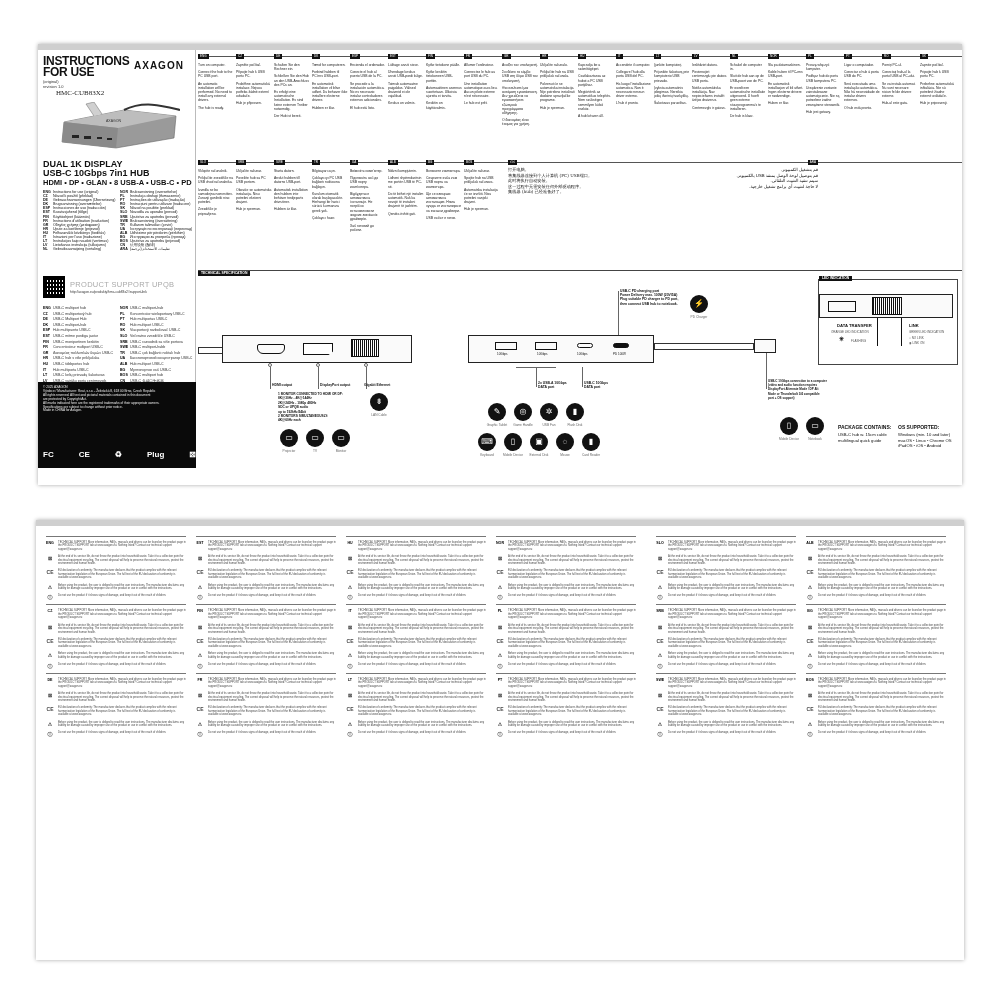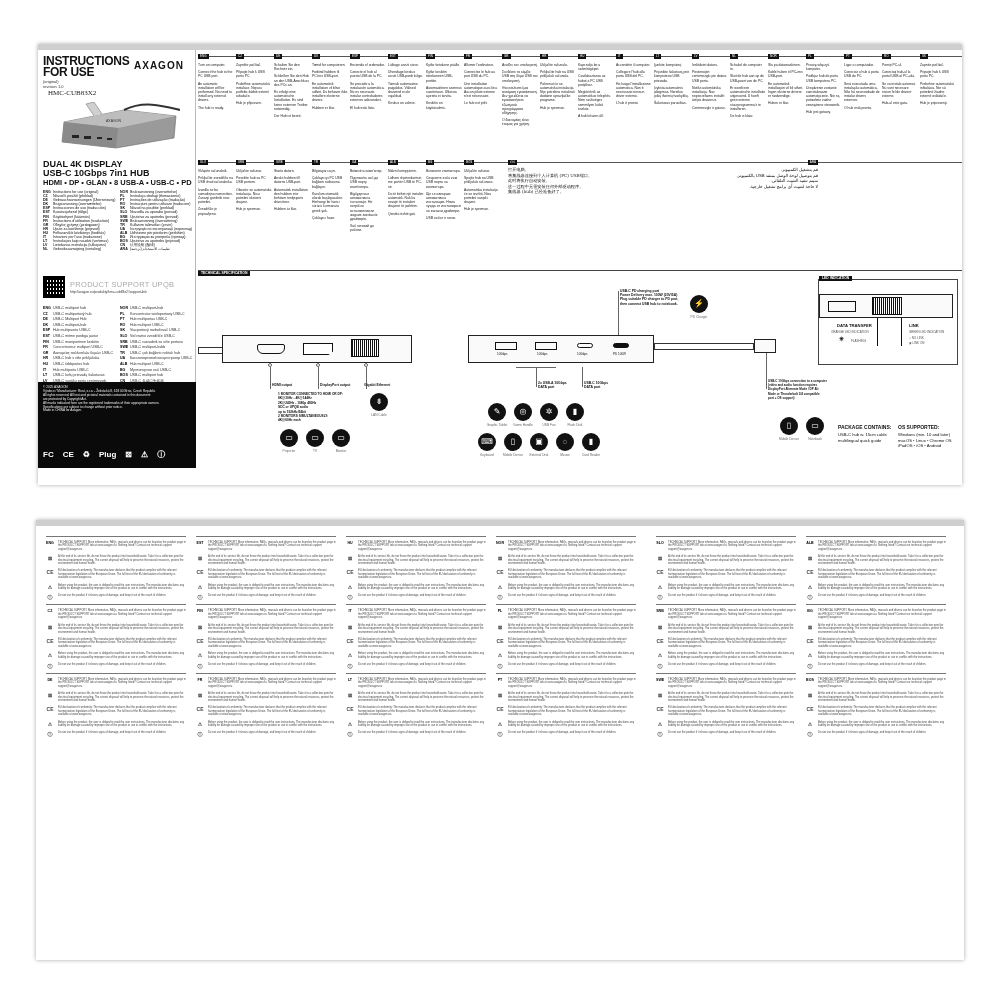--- a/index.html
+++ b/index.html
@@ -7,42 +7,42 @@
   body { font-family: "Liberation Sans", sans-serif; color: #111; position: relative; }
 
   .sheet { position: absolute; background: #fff; box-shadow: 0 0 4px rgba(0,0,0,0.35); }
   #sheet-top { left: 38px; top: 44px; width: 924px; height: 441px; border-top: 6px solid #cfcfcf; }
   #sheet-bottom { left: 36px; top: 520px; width: 928px; height: 440px; border-top: 6px solid #cfcfcf; }
 
   
   .cover { position: absolute; left: 0; top: 0; width: 158px; height: 418px; border-right: 1px solid #bbb; }
   .cover-title { position: absolute; left: 5px; top: 6px; font-weight: bold; font-size: 12px; line-height: 11px; letter-spacing: -0.3px; }
   .cover-sub { position: absolute; left: 5px; top: 29px; font-size: 4px; line-height: 5px; color: #333; }
-  .cover-model { position: absolute; left: 10px; top: 39px; font-size: 7px; color: #222; font-family: "Liberation Serif", serif; }
+  .cover-model { position: absolute; left: 18px; top: 39px; font-size: 7px; color: #222; font-family: "Liberation Serif", serif; }
   .brand { position: absolute; left: 96px; top: 10px; font-size: 10px; letter-spacing: 1px; font-weight: bold; }
   .hub-pic { position: absolute; left: 16px; top: 52px; width: 126px; height: 48px; }
   .product-heading { position: absolute; left: 5px; top: 110px; font-weight: bold; line-height: 9px; }
   .product-heading .l1 { font-size: 9px; display: block; }
   .product-heading .l2 { font-size: 9px; display: block; }
   .product-heading .l3 { font-size: 7.5px; display: block; }
   .lang-cols { position: absolute; left: 5px; top: 140px; width: 150px; display: flex; gap: 4px; }
   .lang-col { flex: 1; font-size: 3.6px; line-height: 4.1px; }
   .lang-col b { display: inline-block; width: 10px; }
   .support-wrap { position: absolute; left: 5px; top: 226px; width: 150px; }
   .qr { position: absolute; left: 0; top: 0; width: 22px; height: 22px; background:
         repeating-linear-gradient(90deg,#000 0 2px,#fff 2px 3px),
         repeating-linear-gradient(0deg,#000 0 2px,#fff 2px 4px); background-blend-mode: multiply; border: 2px solid #000; }
   .support-title { position: absolute; left: 27px; top: 4px; font-size: 7.5px; color: #aaa; letter-spacing: 0.3px; }
   .support-url { position: absolute; left: 27px; top: 14px; font-size: 3.3px; color: #333; }
   .short-cols { position: absolute; left: 5px; top: 256px; width: 150px; display: flex; gap: 4px; }
   .short-col { flex: 1; font-size: 3.6px; line-height: 5.6px; color: #333; }
   .short-col b { display: inline-block; width: 10px; color: #000; }
   .legal-box { position: absolute; left: 0; top: 332px; width: 158px; height: 86px; background: #0a0a0a; color: #eee; padding: 4px 5px; }
   .legal-text { font-size: 3.2px; line-height: 3.9px; }
-  .cert-row { position: absolute; left: 5px; bottom: 8px; display: flex; gap: 9px; align-items: center; justify-content: flex-end; }
+  .cert-row { position: absolute; left: 5px; bottom: 8px; display: flex; gap: 25px; align-items: center; justify-content: flex-end; }
   .cert { color: #fff; font-size: 8px; font-weight: bold; }
 
   
   .steps { position: absolute; left: 160px; top: 0; width: 764px; }
   .step-row { position: absolute; left: 0; width: 764px; border-top: 1px solid #555; }
   .step-row.r1 { top: 6px; height: 100px; }
   .step-row.r2 { top: 112px; height: 100px; }
   .step { position: absolute; top: -3px; width: 36px; font-size: 3.4px; line-height: 4.2px; color: #222; }
   .step .tag { display: inline-block; background: #111; color: #fff; font-size: 3px; padding: 0 2px; height: 5px; line-height: 5px; margin-bottom: 4px; }
   .step p { margin-bottom: 3px; }
@@ -97,21 +97,21 @@
       <rect x="18" y="33" width="7" height="3" fill="#222"></rect>
       <rect x="30" y="34" width="7" height="3" fill="#222"></rect>
       <rect x="43" y="35" width="5" height="2" fill="#222"></rect>
       <rect x="53" y="36" width="5" height="2" fill="#222"></rect>
       <path d="M40 14 L32 2 L40 0 L48 12" fill="#d0d0d0" stroke="#666" stroke-width="0.5"></path>
       <path d="M70 8 C90 -2 110 4 126 8" fill="none" stroke="#333" stroke-width="2"></path>
       <text x="52" y="20" font-size="3.5" fill="#333" font-family="Liberation Sans, sans-serif">AXAGON</text>
     </svg>
 
     <div class="product-heading">
-      <span class="l1">DUAL 4K DISPLAY</span>
+      <span class="l1">DUAL 1K DISPLAY</span>
       <span class="l2">USB-C 10Gbps 7in1 HUB</span>
       <span class="l3">HDMI • DP • GLAN • 8 USB-A • USB-C • PD</span>
     </div>
 
     <div class="lang-cols">
       <div class="lang-col" id="lang-left">
           <div><b>ENG</b><span>Instructions for use (original)</span></div>
           <div><b>CZ</b><span>Návod k použití (překlad)</span></div>
           <div><b>DE</b><span>Gebrauchsanweisungen (Übersetzung)</span></div>
           <div><b>DK</b><span>Brugsanvisning (oversættelse)</span></div>

